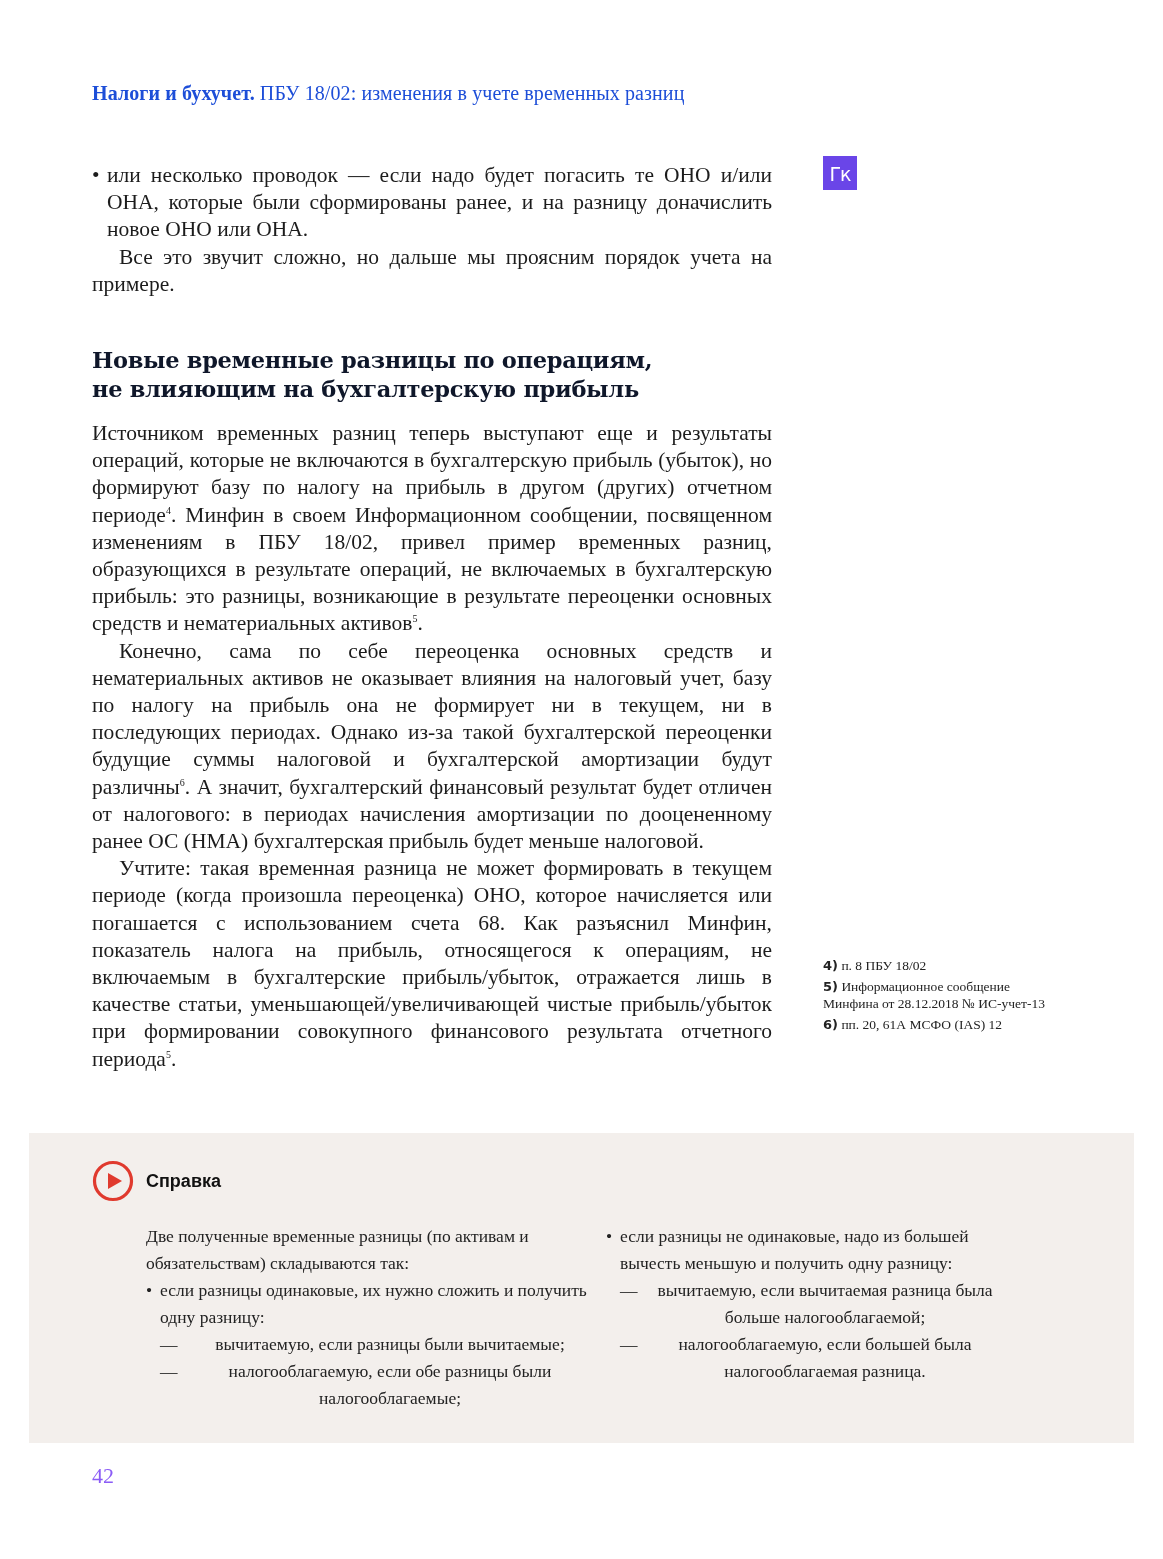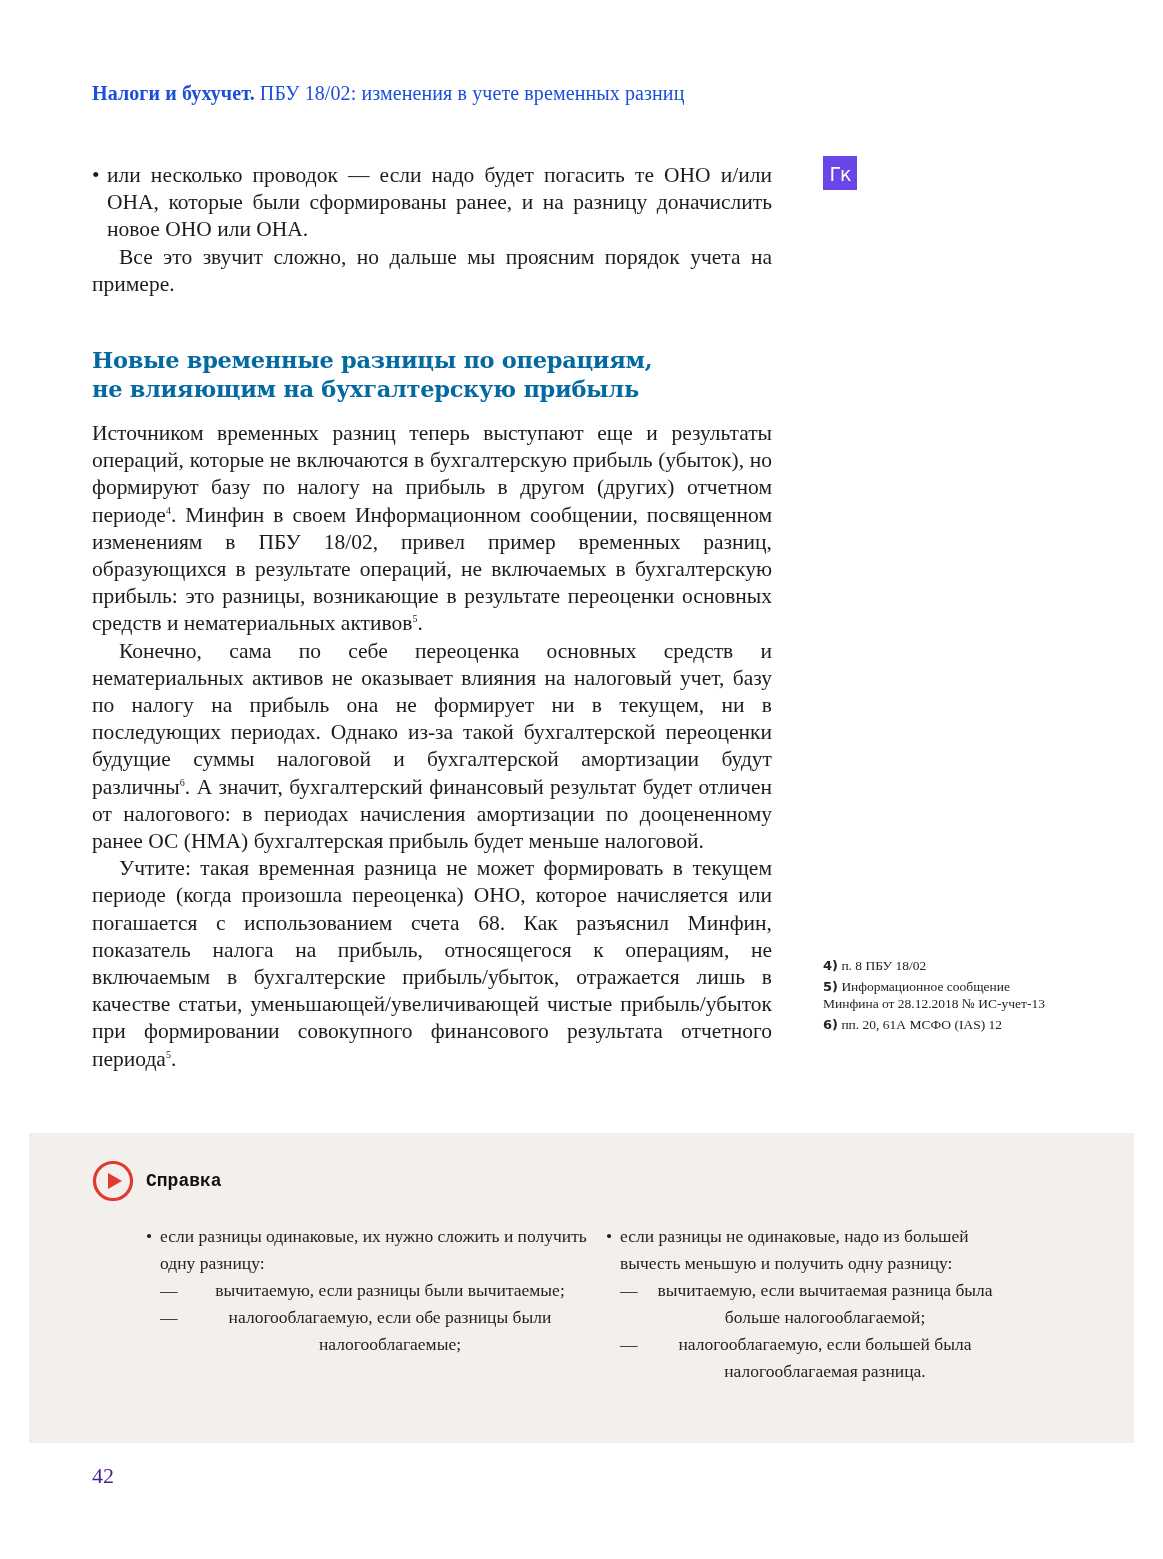--- a/index.html
+++ b/index.html
@@ -12,53 +12,53 @@
 
   .main { position: absolute; left: 92px; top: 162px; width: 680px;
           font-family: "Liberation Serif", serif; font-size: 21.5px; line-height: 27.2px; color: #1c1c1c; }
   .main p { margin: 0; text-align: justify; }
   .main .indent { text-indent: 27px; }
   .main .bullet { position: relative; padding-left: 15px; }
   .main .bullet::before { content: "•"; position: absolute; left: 0; top: 0; }
   .main sup { font-size: 10px; line-height: 0; vertical-align: 8px; }
 
   .section-title { font-family: "DejaVu Serif", serif; font-weight: bold; font-size: 22.5px;
-                   line-height: 29px; margin: 48px 0 16px 0; color: #0369a1; letter-spacing: -0.3px; }
+                   line-height: 29px; margin: 48px 0 16px 0; color: #0f172a; letter-spacing: -0.3px; }
 
   .sidebar { position: absolute; left: 823px; top: 156px; width: 240px; font-family: "Liberation Serif", serif; }
   .gk-logo { width: 34px; height: 34px; background: #6a45e8; color: #fff; font-family: "DejaVu Sans", sans-serif;
              font-weight: normal; font-size: 19px; line-height: 36px; text-align: center; letter-spacing: -1px; }
   .ref-note { margin-top: 10px; font-size: 13.5px; line-height: 17.5px; color: #222; }
   .ref-note .ref-cite { font-weight: bold; margin-top: 3px; display: block; font-size: 14px; }
 
   .footnotes { position: absolute; left: 823px; top: 957px; width: 240px;
                font-family: "Liberation Serif", serif; font-size: 13.5px; line-height: 17px; color: #222; }
   .footnotes .fn { margin-bottom: 4px; }
   .footnotes .fn b { font-family: "DejaVu Sans", sans-serif; font-size: 13px; }
 
   .info-box { position: absolute; left: 29px; top: 1133px; width: 1105px; height: 310px; background: #f3efec; }
   .info-box .scallop { position: absolute; left: 0; top: -4px; width: 100%; height: 8px;
       background: radial-gradient(circle at 5px 0px, #ffffff 3px, transparent 3.5px) repeat-x;
       background-size: 10px 8px; }
   .info-head { position: absolute; left: 63px; top: 27px; display: flex; align-items: center; }
   .play-icon { width: 42px; height: 42px; }
-  .info-title { font-family: Liberation Mono, monospace; font-weight: bold; font-size: 18px; margin-left: 12px; color: #111; }
+  .info-title { font-family: Liberation Sans, sans-serif; font-weight: bold; font-size: 18px; margin-left: 12px; color: #111; }
 
   .info-col { position: absolute; top: 90px; font-family: "Liberation Serif", serif;
               font-size: 17.5px; line-height: 27px; color: #222; }
   .info-col.left { left: 117px; width: 450px; }
   .info-col.right { left: 577px; width: 400px; }
   .info-col p { margin: 0; }
   .info-col .b { position: relative; padding-left: 14px; }
   .info-col .b::before { content: "•"; position: absolute; left: 0; }
   .info-col .d { position: relative; padding-left: 38px; text-align: center; }
   .info-col .d::before { content: "—"; position: absolute; left: 14px; }
 
   .page-number { position: absolute; left: 92px; top: 1463px; font-family: "Liberation Serif", serif;
-                 font-size: 22px; color: #4c1d95; }
+                 font-size: 22px; color: #8b5cf6; }
 </style>
 </head>
 <body>
 
 <div class="running-head">
   <span class="rh-bold">Налоги и бухучет.</span>
   <span>ПБУ 18/02: изменения в учете временных разниц</span>
 </div>
 
 <div class="main">
@@ -91,20 +91,21 @@
   <div class="scallop"></div>
   <div class="info-head">
     <svg class="play-icon" viewBox="0 0 42 42">
       <circle cx="21" cy="21" r="18.5" fill="none" stroke="#e03a2e" stroke-width="3.2"></circle>
       <polygon points="16,13 30,21 16,29" fill="#e03a2e"></polygon>
     </svg>
     <span class="info-title">Справка</span>
   </div>
 
   <div class="info-col left">
+    <p>Две полученные временные разницы (по активам и обязательствам) складываются так:</p>
     <p class="b">если разницы одинаковые, их нужно сложить и получить одну разницу:</p>
     <p class="d">вычитаемую, если разницы были вычитаемые;</p>
     <p class="d">налогооблагаемую, если обе разницы были налогооблагаемые;</p>
   </div>
 
   <div class="info-col right">
     <p class="b">если разницы не одинаковые, надо из большей вычесть меньшую и получить одну разницу:</p>
     <p class="d">вычитаемую, если вычитаемая разница была больше налогооблагаемой;</p>
     <p class="d">налогооблагаемую, если большей была налогооблагаемая разница.</p>
   </div>

